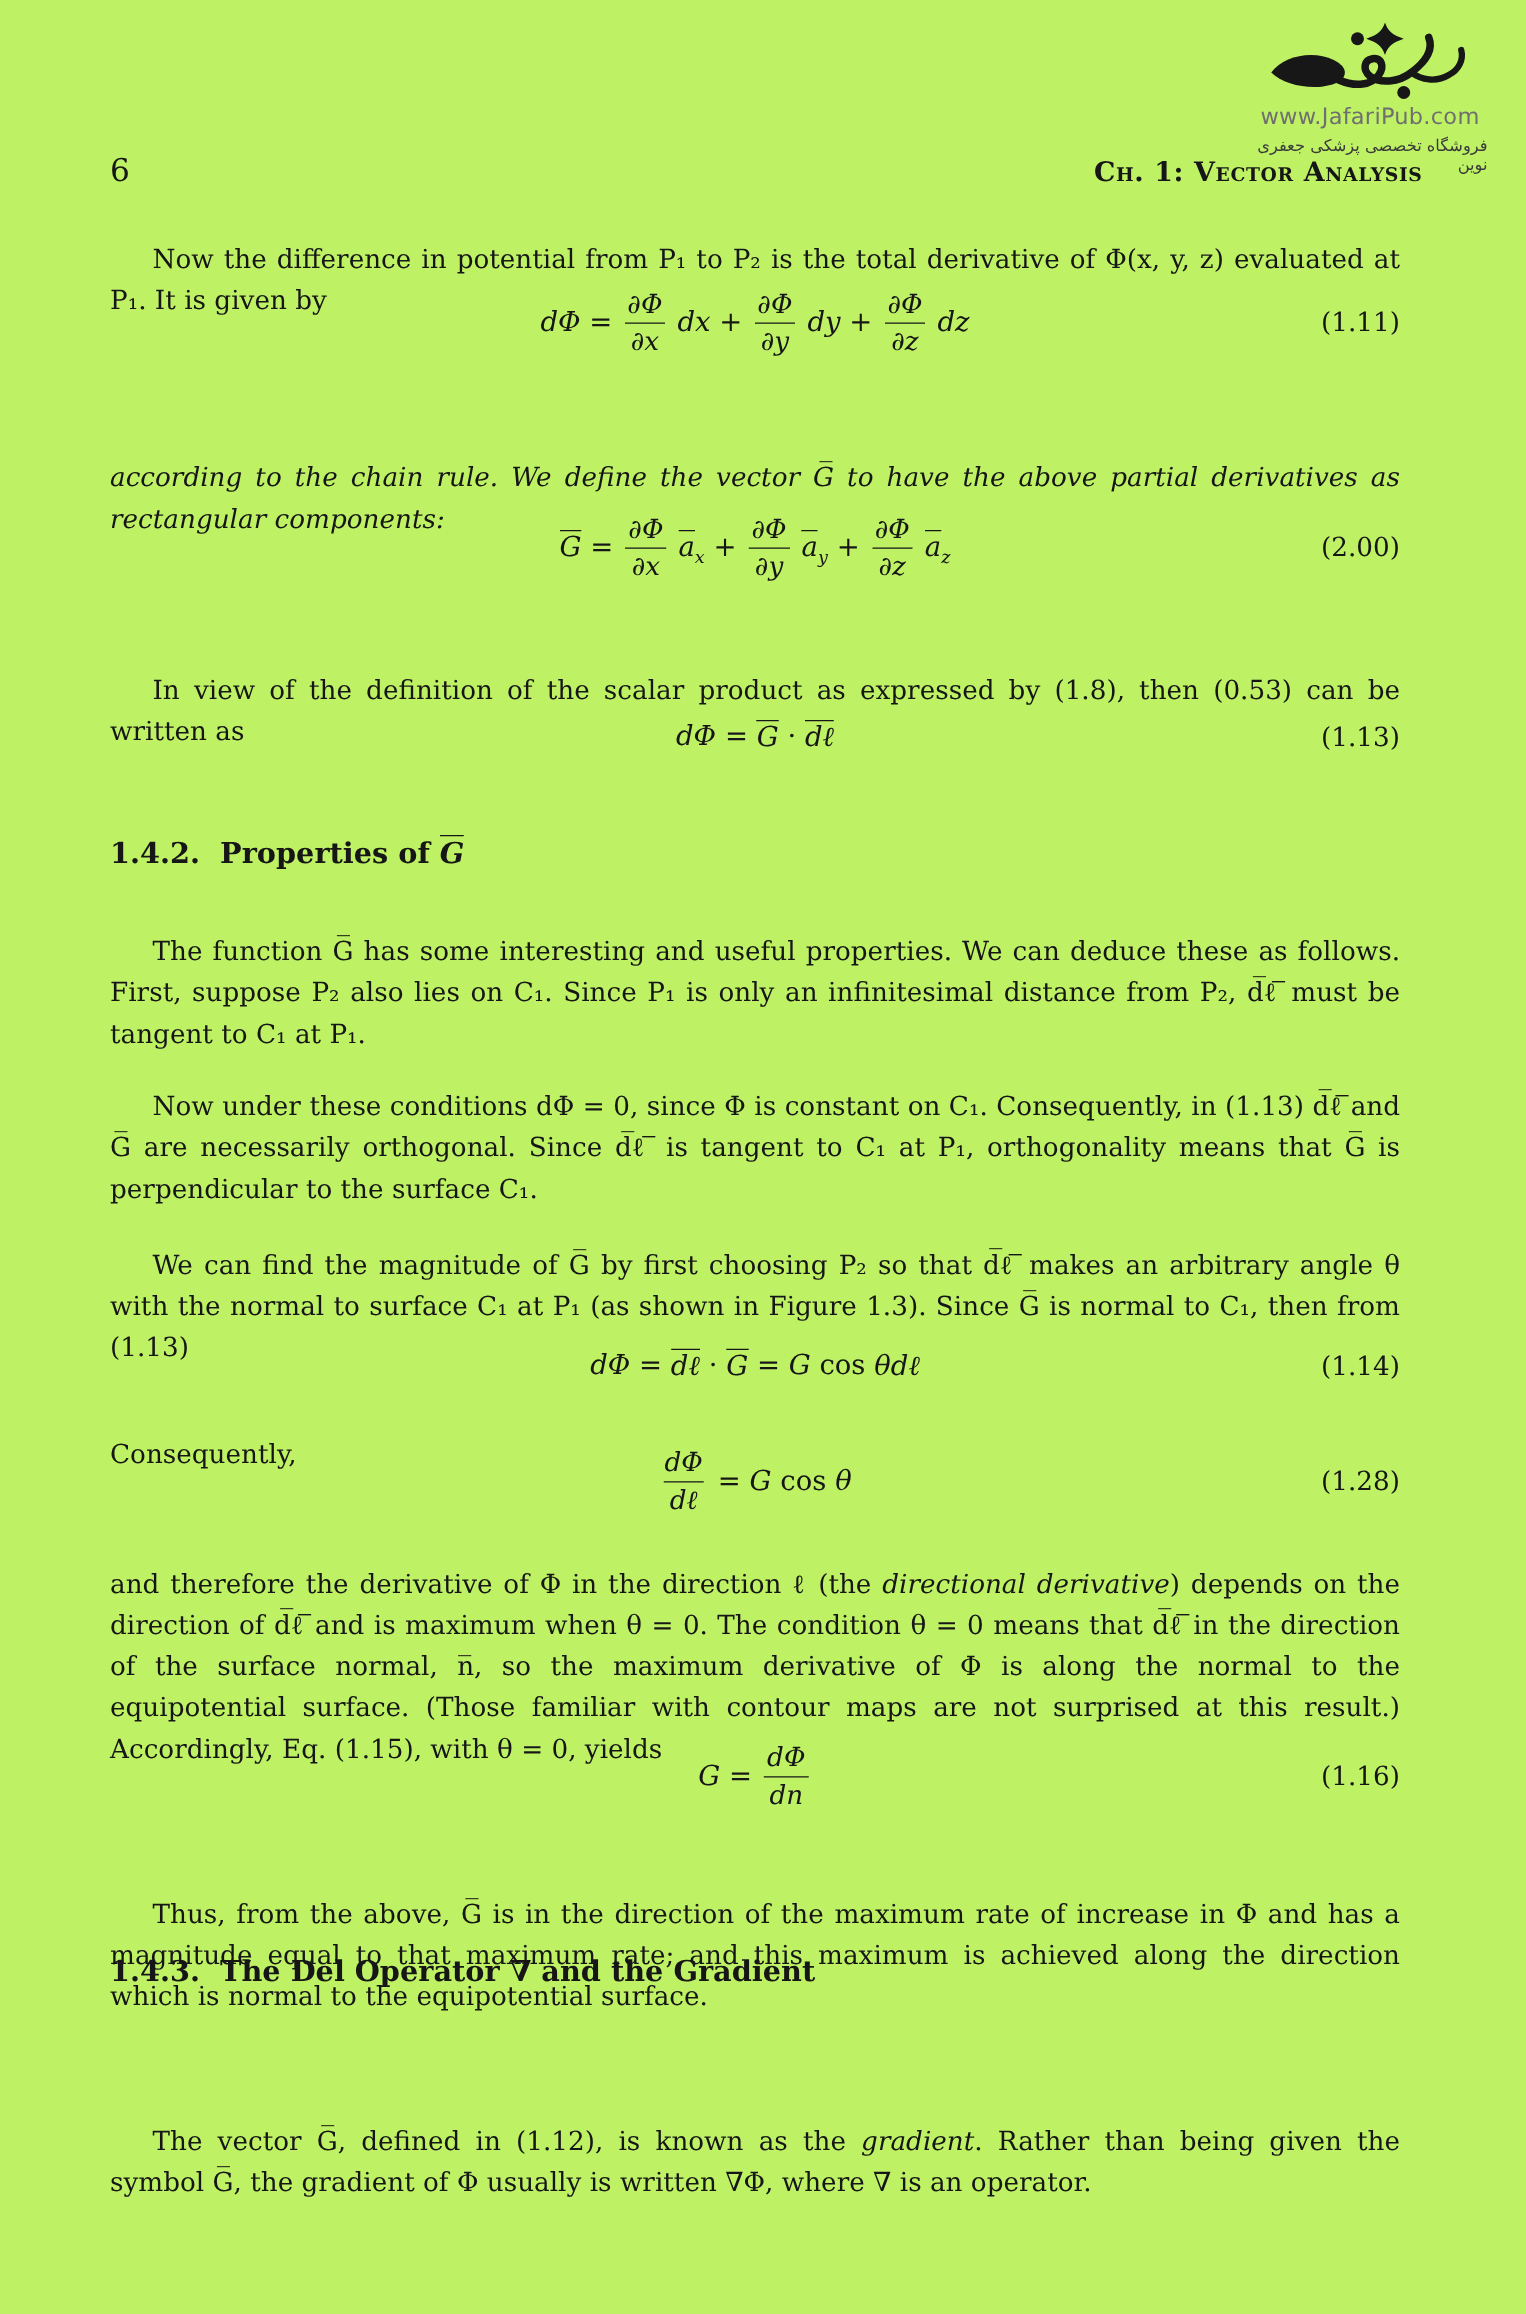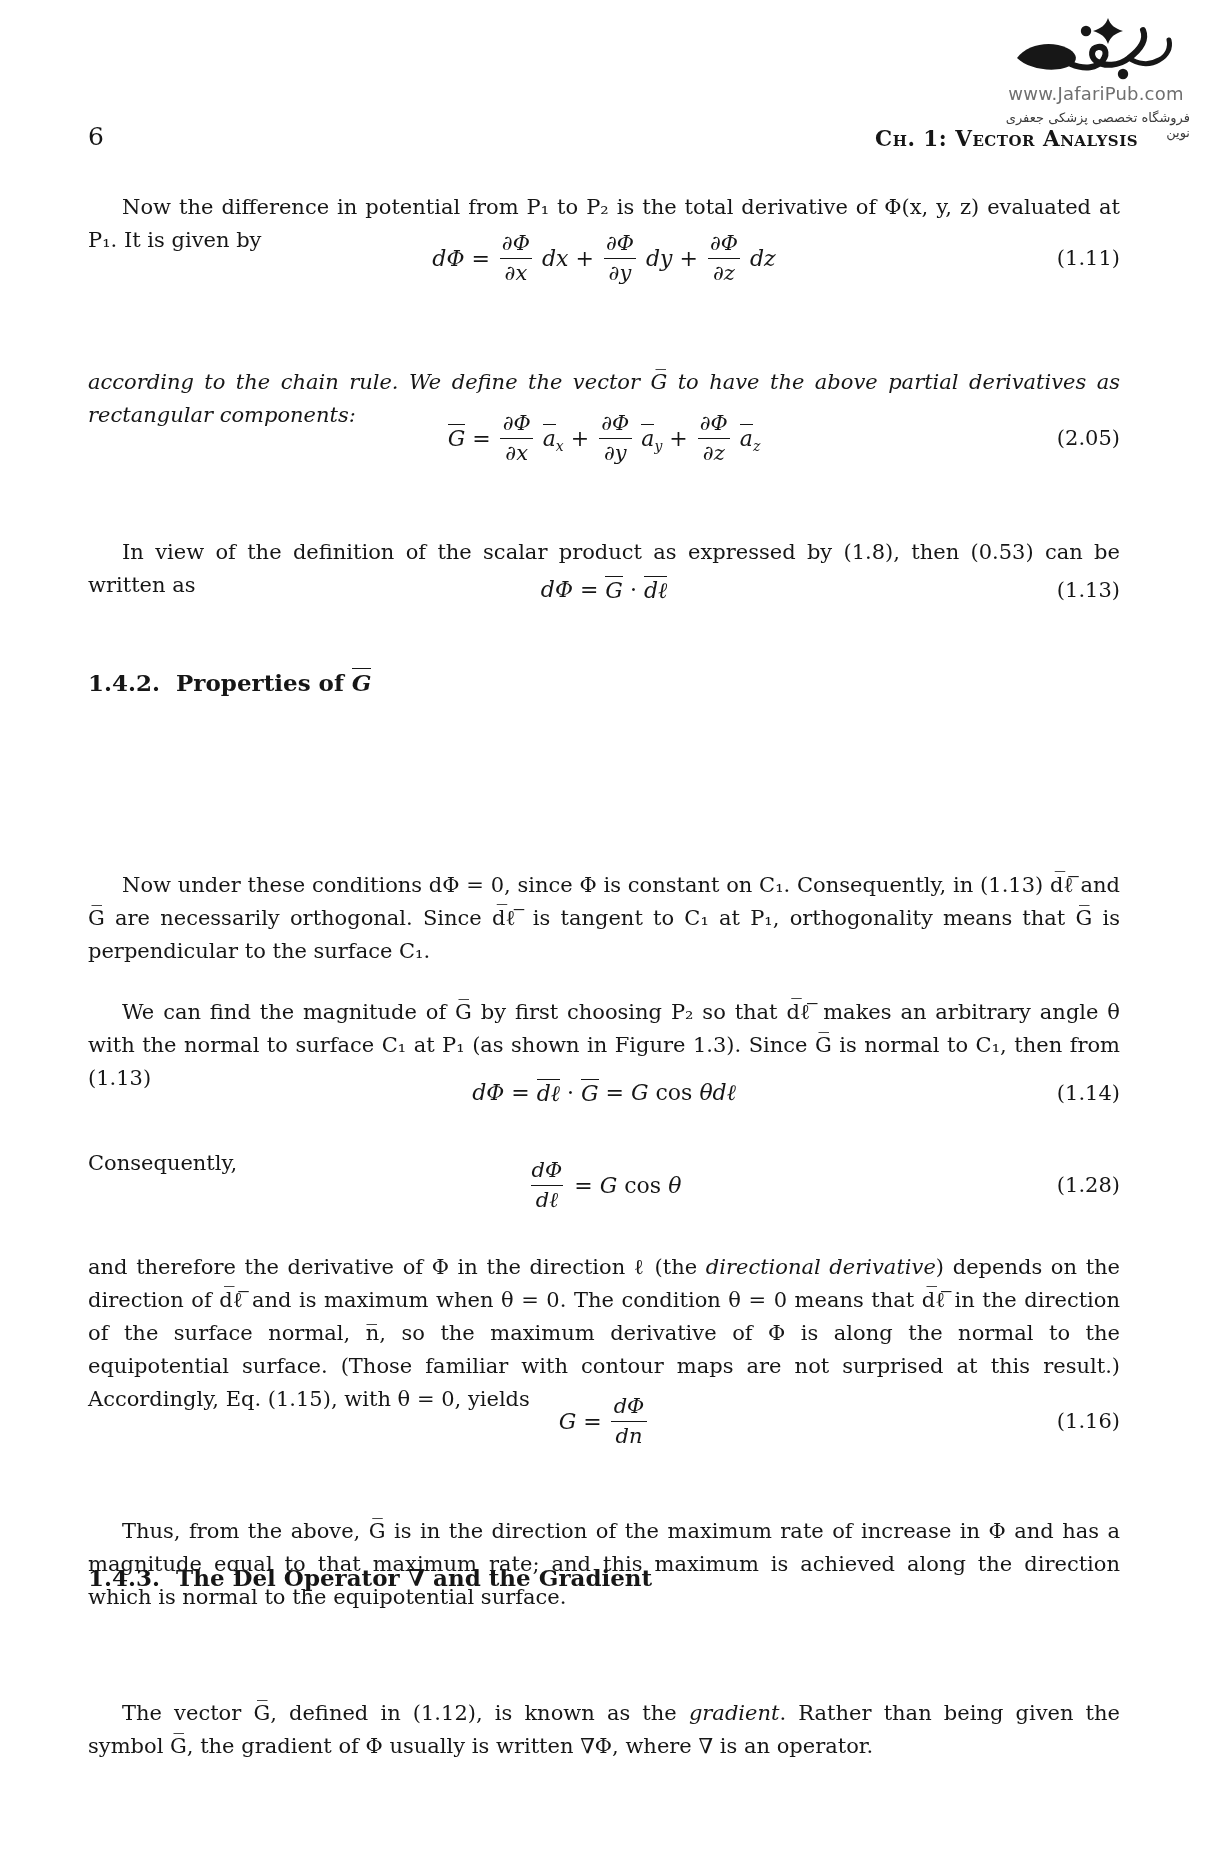--- a/index.html
+++ b/index.html
@@ -1,20 +1,20 @@
 <!DOCTYPE html>
 <html><head>
 <meta charset="utf-8">
 <style>
   html,body{margin:0;padding:0;background:#e8e8e8;}
   .page{
     position:relative;
     width:1221px;height:1851px;
     margin:0 auto;
-    background:#ffffff;
+    background:#bef264;
     font-family:"DejaVu Serif","Liberation Serif",serif;
     color:#161616;
     overflow:hidden;
   }
   
   .logo-wrap{position:absolute;top:18px;left:1000px;width:192px;text-align:center;}
   .logo-art{display:block;margin:0 auto;}
   .logo-url{
     font-family:"DejaVu Sans","Liberation Sans",sans-serif;
     font-size:18px;color:#6f6f6f;margin-top:1px;letter-spacing:.2px;
@@ -146,37 +146,38 @@
           <span class="fden it">∂y</span>
         </span>
       <span><span class="ov">a</span><sub class="it">y</sub></span>
       <span class="rm">+</span>
       <span class="frac">
           <span class="fnum it">∂Φ</span>
           <span class="fden it">∂z</span>
         </span>
       <span><span class="ov">a</span><sub class="it">z</sub></span>
     </div>
-    <span class="eq-label">(2.05)</span>
+    <span class="eq-label">(2.00)</span>
   </div>
 
   <p class="para indent pos-p3">In view of the definition of the scalar product as expressed by (1.8), then (0.53) can be written as</p>
 
   <div class="eq pos-e13">
     <div class="eq-body">
       <span class="it">dΦ =</span>
       <span class="ov">G</span>
       <span class="rm">·</span>
       <span class="ov">dℓ</span>
     </div>
     <span class="eq-label">(1.13)</span>
   </div>
 
   <h2 class="sec pos-h142"><span class="secnum">1.4.2.</span><span>Properties of </span><span class="ov">G</span></h2>
 
+  <p class="para indent pos-p4">The function G̅ has some interesting and useful properties.  We can deduce these as follows. First, suppose P₂ also lies on C₁.  Since P₁ is only an infinitesimal distance from P₂, d̅ℓ̅ must be tangent to C₁ at P₁.</p>
 
   <p class="para indent pos-p5">Now under these conditions dΦ = 0, since Φ is constant on C₁.  Consequently, in (1.13) d̅ℓ̅ and G̅ are necessarily orthogonal.  Since d̅ℓ̅ is tangent to C₁ at P₁, orthogonality means that G̅ is perpendicular to the surface C₁.</p>
 
   <p class="para indent pos-p6">We can find the magnitude of G̅ by first choosing P₂ so that d̅ℓ̅ makes an arbitrary angle θ with the normal to surface C₁ at P₁ (as shown in Figure 1.3).  Since G̅ is normal to C₁, then from (1.13)</p>
 
   <div class="eq pos-e14">
     <div class="eq-body">
       <span class="it">dΦ =</span>
       <span class="ov">dℓ</span>
       <span class="rm">·</span>

